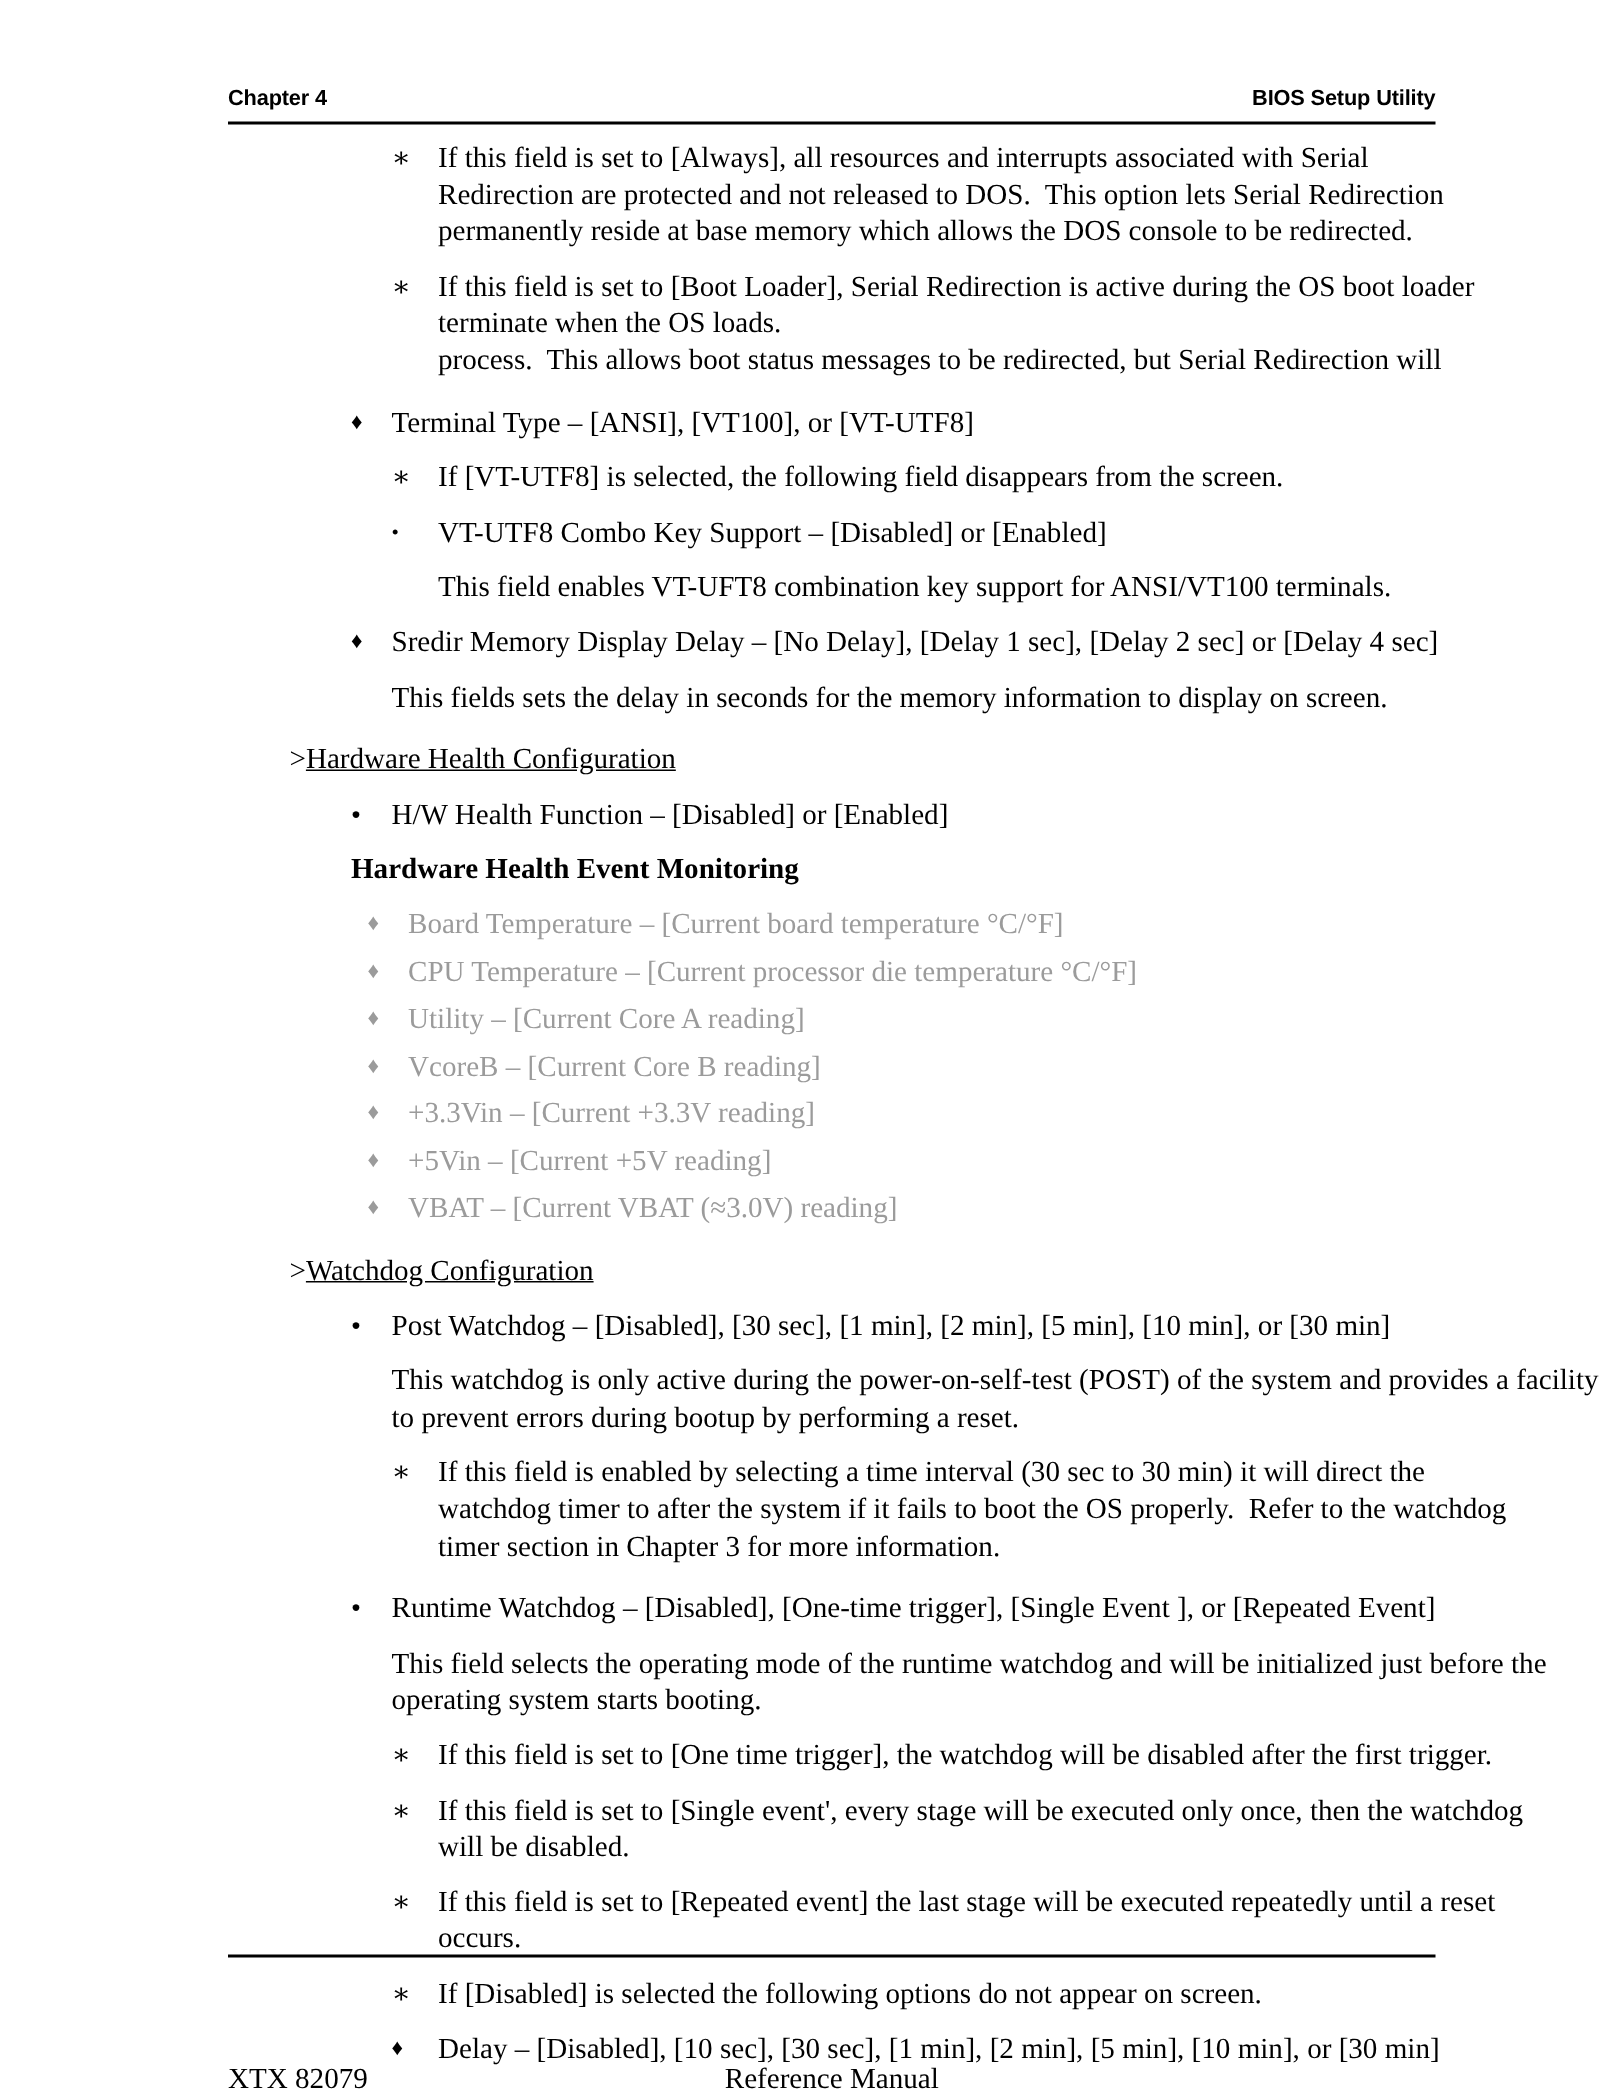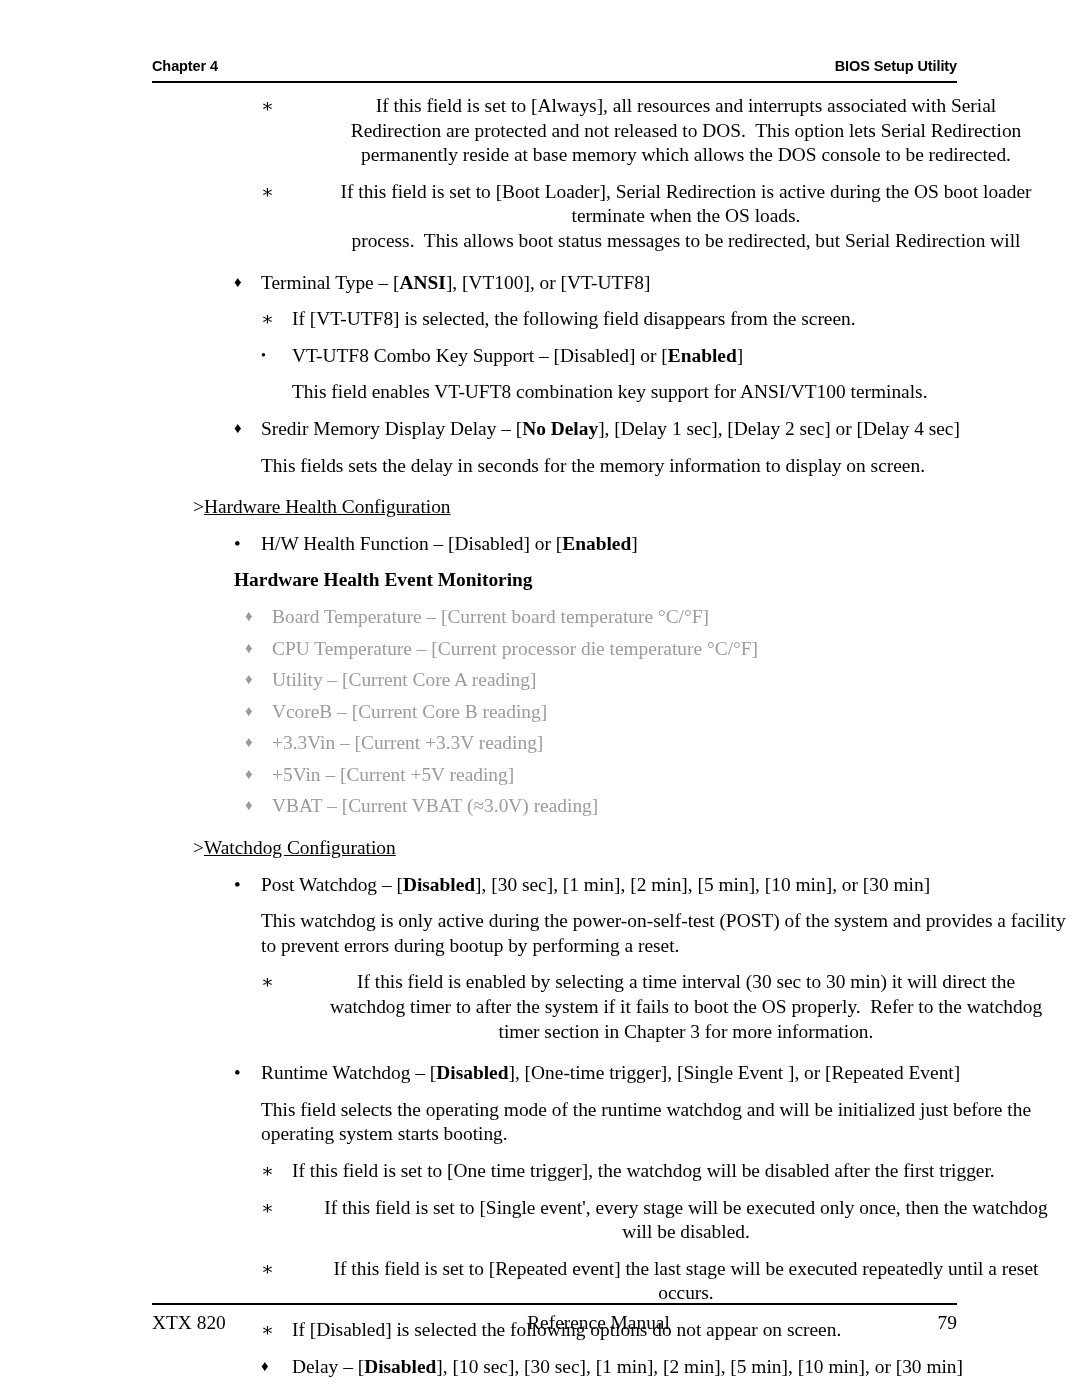--- a/index.html
+++ b/index.html
@@ -71,21 +71,21 @@
   .marker {
     flex: 0 0 auto;
     text-align: left;
     font-size: 19.4px;
     line-height: 24.6px;
     user-select: none;
   }
   .txt {
     flex: 1 1 auto;
   }
-  .txt .ln { display: block; white-space: pre; text-align: center; }
+  .txt .ln { display: block; white-space: pre; }
 
   
   .lvl-head   { margin-left: 193px; }   
   .lvl-sub    { margin-left: 234px; }   
   .lvl-1      { margin-left: 234px; }   
   .lvl-1 .marker { width: 27px; }
   .lvl-1p     { margin-left: 261px; }   
   .lvl-2      { margin-left: 261px; }   
   .lvl-2 .marker { width: 31px; }
   .lvl-2p     { margin-left: 292px; }   
@@ -96,21 +96,21 @@
     font-weight: normal;
     font-size: 19.4px;
     line-height: 24.6px;
   }
   .sectionhead .u { text-decoration: underline; }
   .subhead {
     font-weight: bold;
     font-size: 19.4px;
     line-height: 24.6px;
   }
-  b.bd { font-weight: bold; }
+  b.bd { font-weight: normal; }
   .greyed { color: #9b9b9b; }
 
   .gap-s  { height: 7px; }
   .gap-m  { height: 12px; }
   .gap-l  { height: 17px; }
 
   .dia { font-size: 15px; line-height: 24.6px; position: relative; top: -1px; }
   .dot { font-size: 19px; line-height: 24.6px; }
   .dotsm { font-size: 14px; line-height: 24.6px; }
   .ast { font-size: 19px; line-height: 24.6px; }
@@ -120,28 +120,27 @@
     position: absolute;
     left: 152px;
     top: 1303px;
     width: 805px;
     height: 0;
     border-top: 2.2px solid #000;
   }
   .foot {
     position: absolute;
     left: 152px;
-    top: 1312px;
+    top: 1376px;
     width: 805px;
     display: flex;
-    justify-content: space-between;
     align-items: baseline;
     font-size: 19.4px;
   }
-  .foot .mid { position: absolute; left: 50%; transform: translateX(-50%); margin-left: 44px; }
+  .foot .mid { position: absolute; left: 50%; transform: translateX(-50%); }
 </style>
 </head>
 <body>
 
 <div class="page">
 
   <div class="runhead">
     <span>Chapter 4</span>
     <span>BIOS Setup Utility</span>
   </div>

